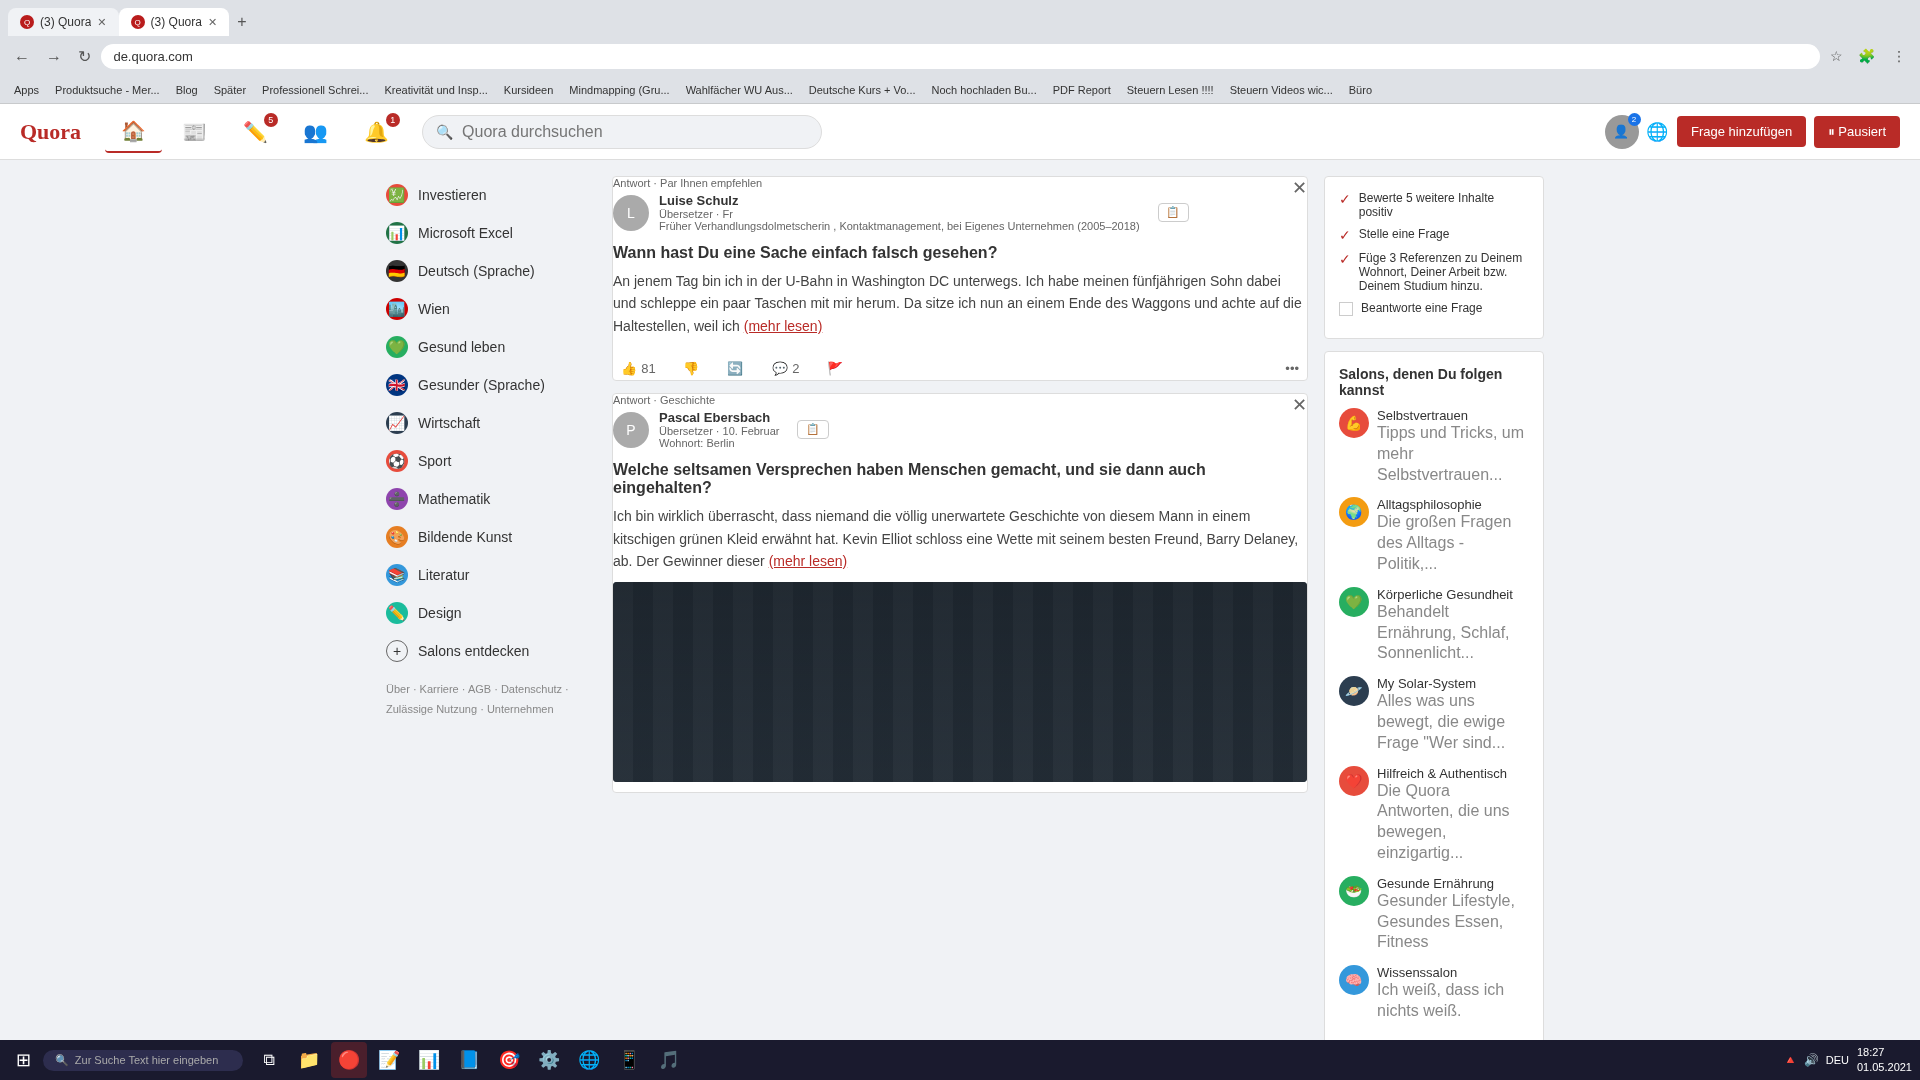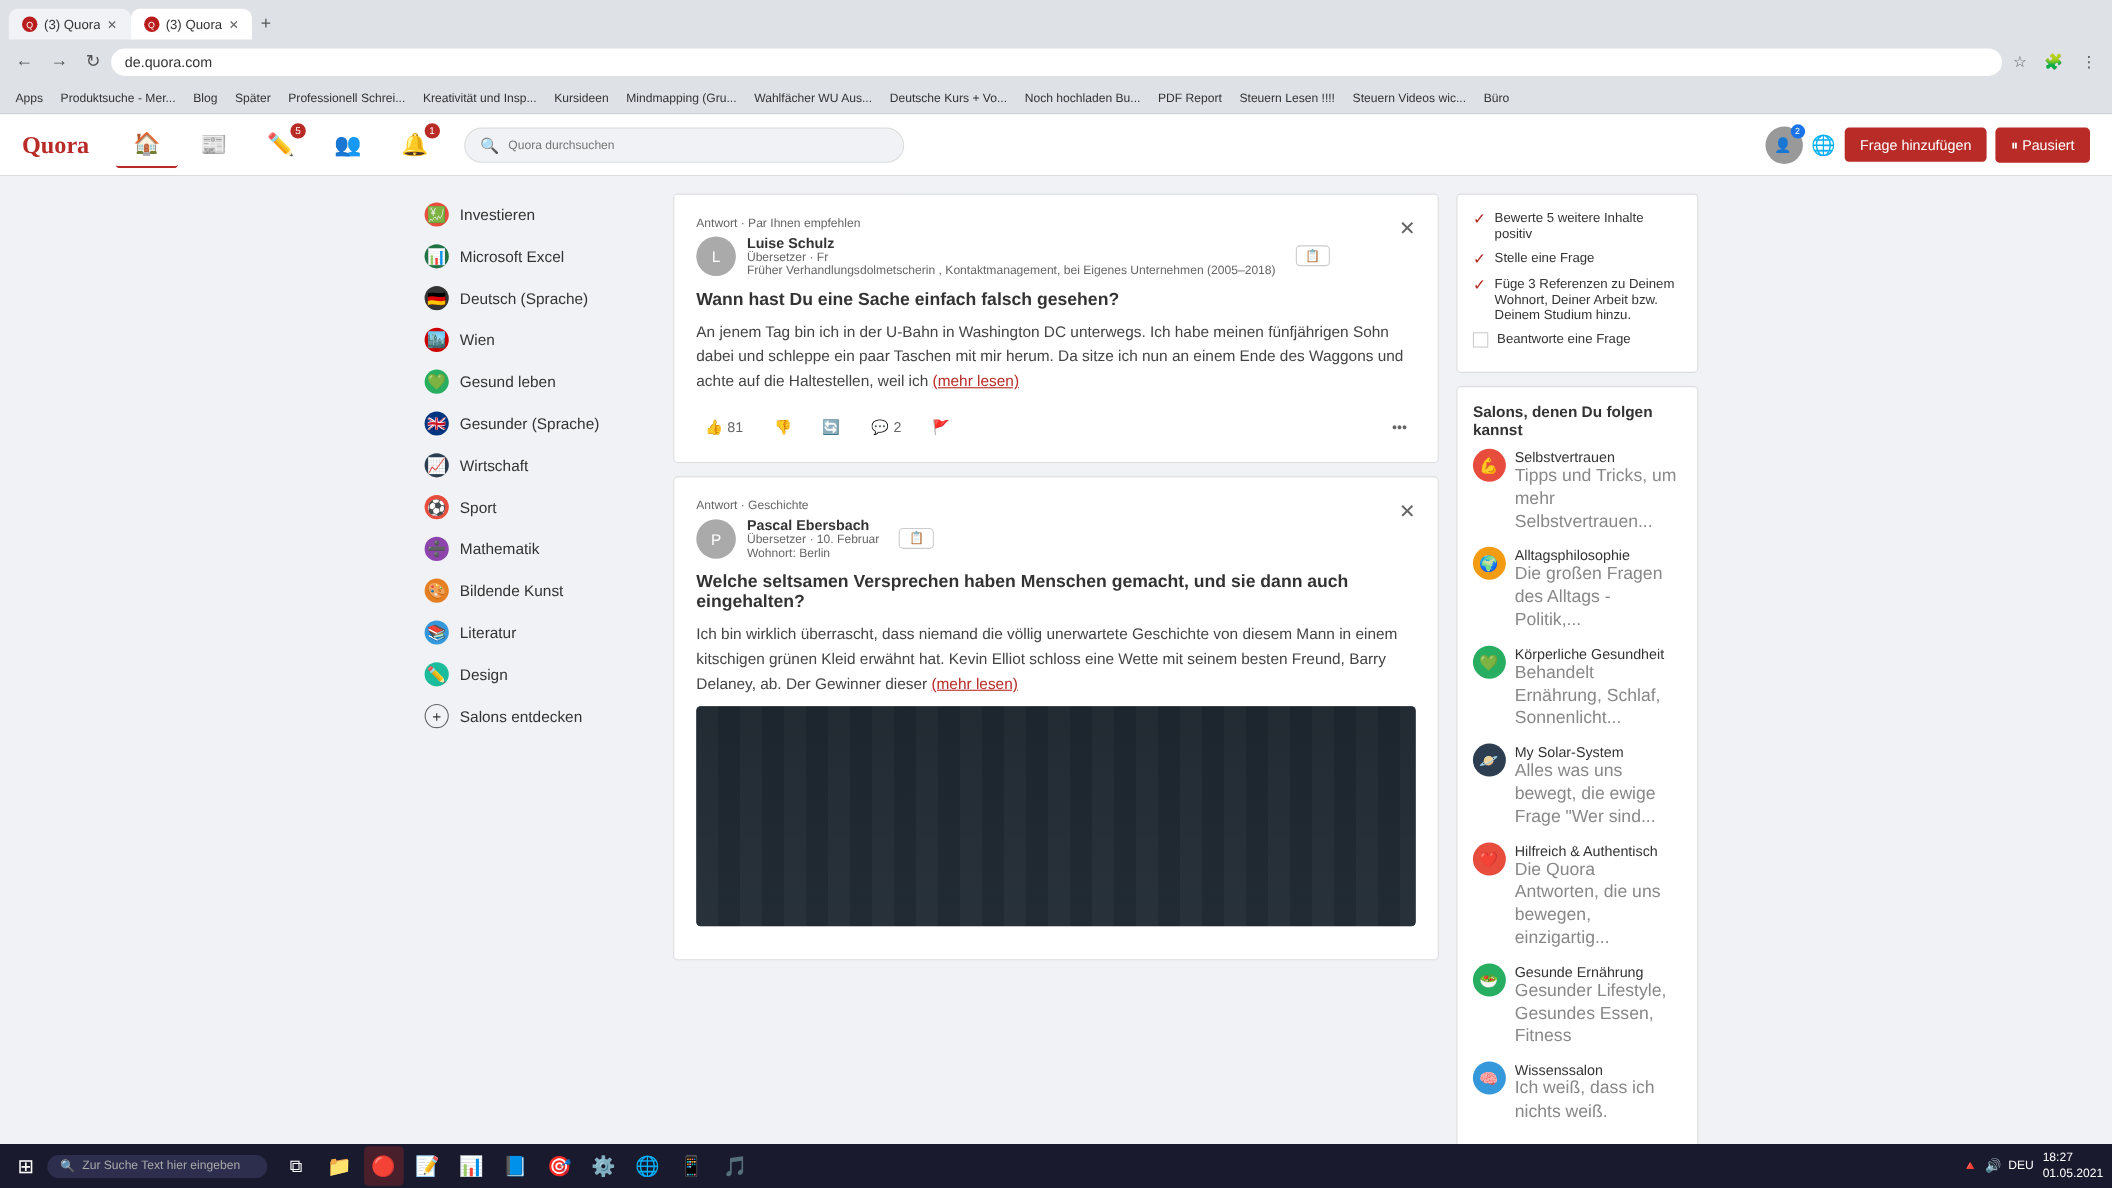--- a/index.html
+++ b/index.html
@@ -26,40 +26,40 @@
     .app-container { display: flex; flex-direction: column; height: calc(1080px - 36px - 40px - 28px - 40px); background: #f0f2f5; }
     
     
     .quora-header { background: white; border-bottom: 1px solid #ddd; display: flex; align-items: center; padding: 0 20px; height: 56px; gap: 16px; position: sticky; top: 0; z-index: 100; }
     .quora-logo { font-size: 22px; font-weight: bold; color: #b92b27; font-family: Georgia, serif; margin-right: 8px; }
     .header-nav { display: flex; gap: 4px; }
     .header-nav-btn { background: none; border: none; cursor: pointer; padding: 8px 16px; border-radius: 4px; color: #666; font-size: 20px; position: relative; }
     .header-nav-btn.active { color: #b92b27; border-bottom: 2px solid #b92b27; }
     .header-nav-btn .badge { position: absolute; top: 2px; right: 6px; background: #b92b27; color: white; border-radius: 50%; font-size: 9px; width: 14px; height: 14px; display: flex; align-items: center; justify-content: center; }
     .search-bar { flex: 1; max-width: 400px; background: #f0f2f5; border: 1px solid #ddd; border-radius: 20px; padding: 7px 14px; display: flex; align-items: center; gap: 8px; }
-    .search-bar input { background: none; border: none; outline: none; width: 100%; font-size: 11px; color: #555; }
+    .search-bar input { background: none; border: none; outline: none; width: 100%; font-size: 16px; color: #555; }
     .header-right { display: flex; align-items: center; gap: 8px; margin-left: auto; }
     .avatar-circle { width: 34px; height: 34px; border-radius: 50%; background: #999; display: flex; align-items: center; justify-content: center; color: white; font-size: 13px; position: relative; }
     .avatar-badge { position: absolute; top: -2px; right: -2px; background: #1a73e8; color: white; border-radius: 50%; font-size: 8px; width: 13px; height: 13px; display: flex; align-items: center; justify-content: center; }
     .add-question-btn { background: #b92b27; color: white; border: none; border-radius: 4px; padding: 8px 14px; cursor: pointer; font-size: 13px; font-weight: 500; }
     .paused-btn { background: #b92b27; color: white; border: none; border-radius: 4px; padding: 8px 14px; cursor: pointer; font-size: 13px; }
 
     
     .main-layout { display: flex; padding: 16px; gap: 16px; max-width: 1200px; margin: 0 auto; width: 100%; }
 
     
     .sidebar { width: 220px; flex-shrink: 0; }
     .sidebar-item { display: flex; align-items: center; gap: 10px; padding: 8px 10px; cursor: pointer; border-radius: 4px; font-size: 14px; color: #333; }
     .sidebar-dot { width: 22px; height: 22px; border-radius: 50%; flex-shrink: 0; overflow: hidden; display: flex; align-items: center; justify-content: center; }
     .sidebar-item-add { display: flex; align-items: center; gap: 10px; padding: 8px 10px; cursor: pointer; border-radius: 4px; font-size: 14px; color: #333; }
     .sidebar-footer { font-size: 11px; color: #888; padding: 10px; line-height: 1.8; }
 
     
     .feed { flex: 1; min-width: 0; }
-    .answer-card { background: white; border-radius: 4px; margin-bottom: 12px; padding: 20px; border: 1px solid #ddd; }
+    .answer-card { background: white; border-radius: 4px; margin-bottom: 12px; border: 1px solid #ddd; }
     .answer-header { display: flex; align-items: flex-start; justify-content: space-between; margin-bottom: 8px; }
     .answer-meta { font-size: 11px; color: #666; margin-bottom: 4px; }
     .answer-author { display: flex; align-items: center; gap: 10px; }
     .author-avatar { width: 36px; height: 36px; border-radius: 50%; background: #aaa; flex-shrink: 0; display: flex; align-items: center; justify-content: center; color: white; font-size: 14px; }
     .author-name { font-size: 13px; font-weight: 600; color: #333; }
     .author-bio { font-size: 11px; color: #666; }
     .question-title { font-size: 16px; font-weight: 600; color: #333; margin: 12px 0 8px; }
     .answer-text { font-size: 14px; color: #444; line-height: 1.6; }
     .answer-actions { display: flex; align-items: center; gap: 12px; margin-top: 12px; padding-top: 8px; }
     .action-btn { display: flex; align-items: center; gap: 4px; background: none; border: none; cursor: pointer; color: #666; font-size: 13px; padding: 4px 8px; border-radius: 4px; }
@@ -219,20 +219,23 @@
           <div class="sidebar-dot" style="background:#3498db;">📚</div>
           <span>Literatur</span>
         </div>
         <div class="sidebar-item">
           <div class="sidebar-dot" style="background:#1abc9c;">✏️</div>
           <span>Design</span>
         </div>
         <div class="sidebar-item-add">
           <div style="width:22px;height:22px;border-radius:50%;border:1px solid #666;display:flex;align-items:center;justify-content:center;font-size:14px;">+</div>
           <span>Salons entdecken</span>
+        </div>
+        <div class="sidebar-footer">
+          <span>Über · Karriere · AGB · Datenschutz · Zulässige Nutzung · Unternehmen</span>
         </div>
       </div>
 
       <div class="feed">
 
         <div class="answer-card">
           <div class="answer-header">
             <div>
               <div class="answer-meta">Antwort · Par Ihnen empfehlen</div>
               <div class="answer-author">

